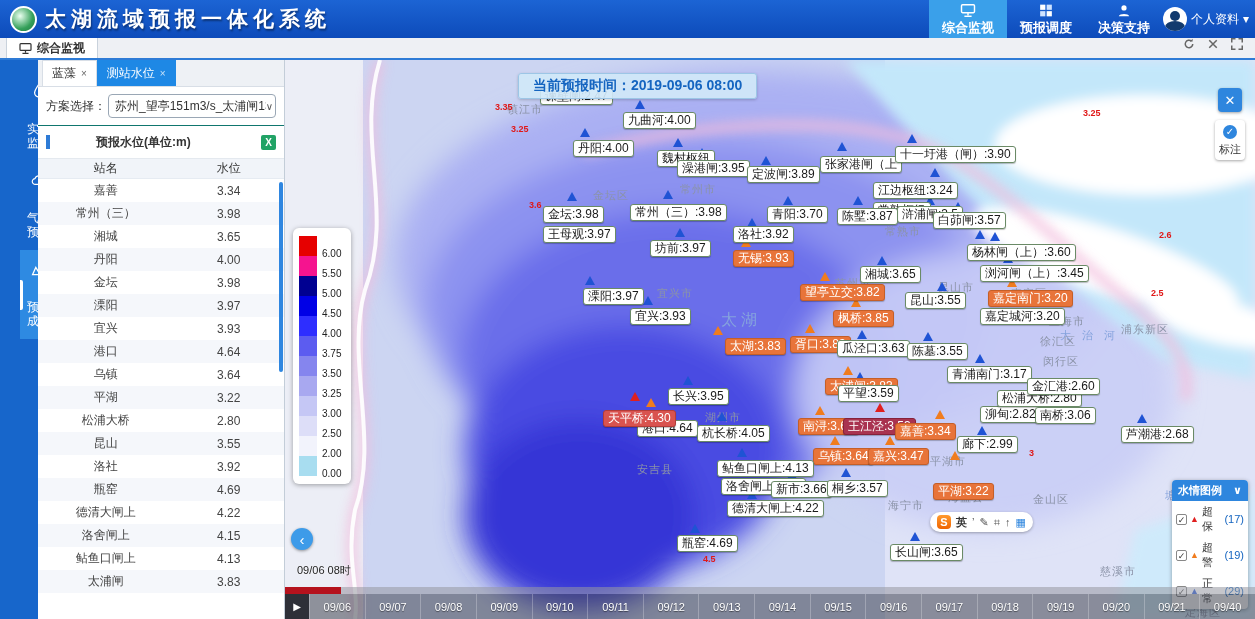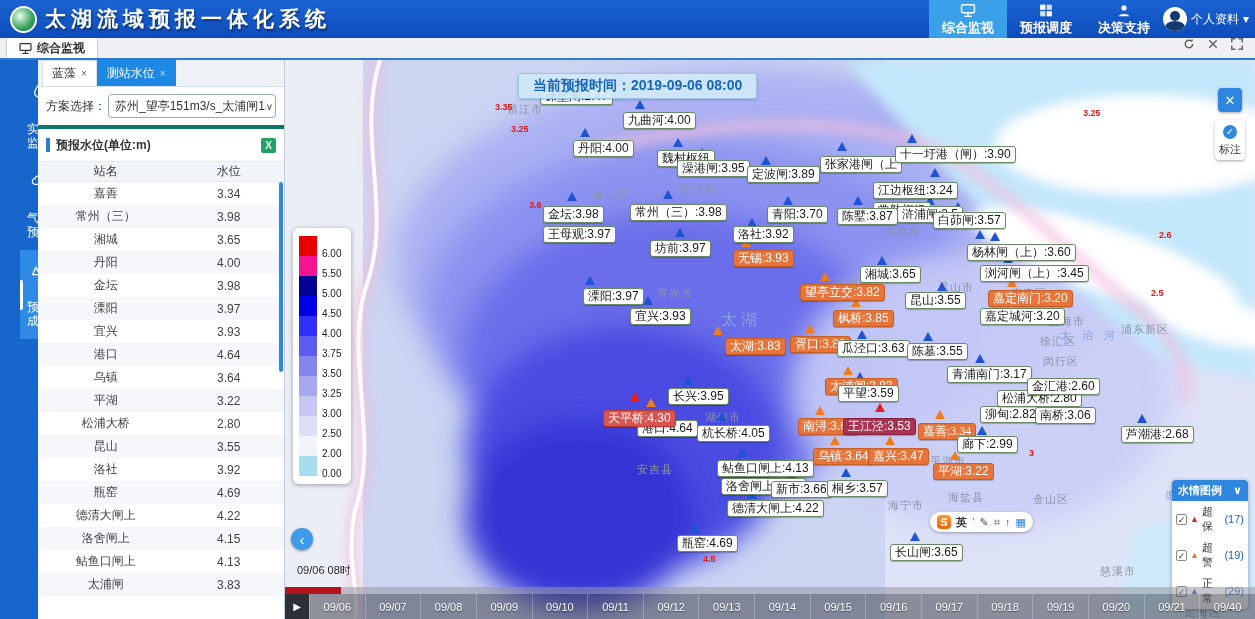--- a/index.html
+++ b/index.html
@@ -40,21 +40,21 @@
   .panel{width:247px;background:#fff;border-right:1px solid #c3cdd8;display:flex;flex-direction:column;position:relative;flex:none;}
   .ptabs{display:flex;height:27px;background:#eef1f5;border-bottom:1px solid #d8dee6;padding-left:4px;align-items:flex-end;}
   .ptab{height:26px;padding:0 9px;display:flex;align-items:center;font-size:12px;background:#fff;border:1px solid #d8dee6;border-bottom:none;color:#333;gap:5px;cursor:pointer;}
   .ptab.active{background:#1e88e5;border-color:#1e88e5;color:#fff;}
   .ptab .x{font-size:10px;opacity:.75;}
   .scheme{display:flex;align-items:center;padding:7px 8px;font-size:12px;color:#333;gap:2px;height:38px;}
   .scheme-label{flex:none;}
   .sel{flex:1;border:1px solid #9aa7b5;border-radius:4px;height:24px;display:flex;align-items:center;padding:0 2px 0 6px;color:#333;cursor:pointer;overflow:hidden;}
   .sel-val{flex:1;white-space:nowrap;overflow:hidden;font-size:12px;}
   .sel-caret{flex:none;color:#555;font-size:10px;}
-  .section{display:flex;align-items:center;height:26px;padding:16px 8px;border-top:4px solid #0f766e;border-bottom:1px solid #e4e9ef;}
+  .section{display:flex;align-items:center;height:26px;padding:16px 8px;border-top:1px solid #0f766e;border-bottom:1px solid #e4e9ef;gap:40px;}
   .accent{width:4px;height:14px;background:#2e7bd6;margin-right:6px;}
   .sec-title{font-weight:bold;font-size:12px;color:#333;flex:1;}
   .excel{width:15px;height:15px;background:#21a366;border-radius:2px;color:#fff;font-size:10px;font-weight:bold;display:flex;align-items:center;justify-content:center;cursor:pointer;}
   .thead{display:flex;height:20px;background:#f1f4f9;font-size:12px;color:#333;align-items:center;border-bottom:1px solid #e6ebf2;}
   .th{text-align:center;}
   .c1{width:55%;}.c2{width:45%;}
   .rows{flex:1;overflow:hidden;}
   .trow{display:flex;height:23px;align-items:center;font-size:12px;color:#444;cursor:pointer;}
   .trow:nth-child(even){background:#f5f7fb;}
   .td{text-align:center;}
@@ -469,24 +469,24 @@
           <div class="stn" style="left: 662px; top: 306px;">青浦南门:3.17</div>
           <div class="stn o" style="left: 703px; top: 230px;">嘉定南门:3.20</div>
           <div class="stn" style="left: 695px; top: 248px;">嘉定城河:3.20</div>
           <div class="stn o" style="left: 540px; top: 318px;">太浦闸:3.83</div>
           <div class="stn" style="left: 553px; top: 325px;">平望:3.59</div>
           <div class="stn" style="left: 383px; top: 328px;">长兴:3.95</div>
           <div class="stn r" style="left: 318px; top: 350px;">天平桥:4.30</div>
           <div class="stn" style="left: 412px; top: 365px;">杭长桥:4.05</div>
           <div class="stn o" style="left: 513px; top: 358px;">南浔:3.64</div>
           <div class="stn c" style="left: 558px; top: 358px;">王江泾:3.53</div>
-          <div class="stn o" style="left: 633px; top: 363px; font-family: Liberation Serif, serif;">嘉善:3.34</div>
+          <div class="stn o" style="left: 610px; top: 363px;">嘉善:3.34</div>
           <div class="stn o" style="left: 528px; top: 388px;">乌镇:3.64</div>
           <div class="stn o" style="left: 583px; top: 388px;">嘉兴:3.47</div>
-          <div class="stn o" style="left: 648px; top: 403px;">平湖:3.22</div>
+          <div class="stn o" style="left: 648px; top: 423px;">平湖:3.22</div>
           <div class="stn" style="left: 672px; top: 376px;">廊下:2.99</div>
           <div class="stn" style="left: 695px; top: 346px;">泖甸:2.82</div>
           <div class="stn" style="left: 712px; top: 330px;">松浦大桥:2.80</div>
           <div class="stn" style="left: 742px; top: 318px;">金汇港:2.60</div>
           <div class="stn" style="left: 750px; top: 347px;">南桥:3.06</div>
           <div class="stn" style="left: 836px; top: 366px;">芦潮港:2.68</div>
           <div class="stn" style="left: 432px; top: 400px;">鲇鱼口闸上:4.13</div>
           <div class="stn" style="left: 436px; top: 418px;">洛舍闸上:4.15</div>
           <div class="stn" style="left: 486px; top: 421px;">新市:3.66</div>
           <div class="stn" style="left: 542px; top: 420px;">桐乡:3.57</div>

